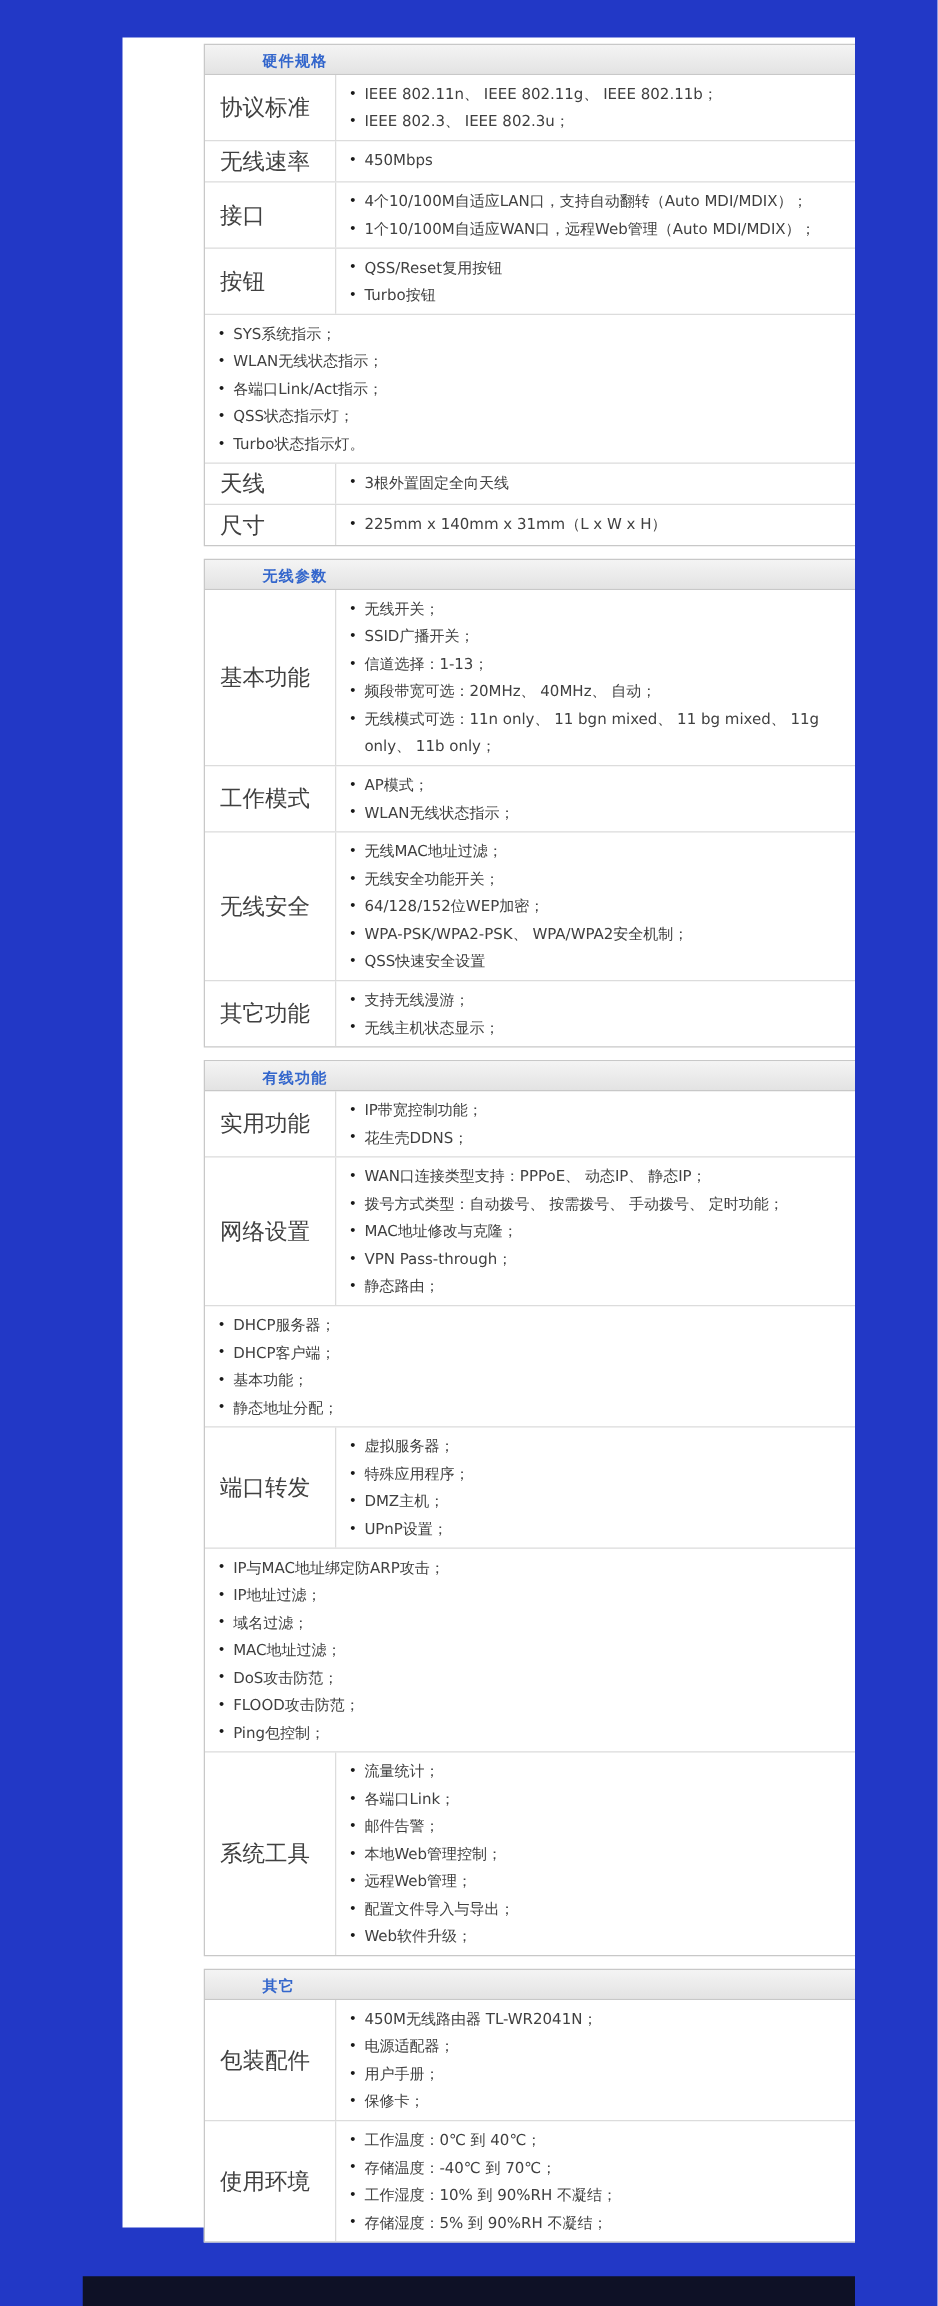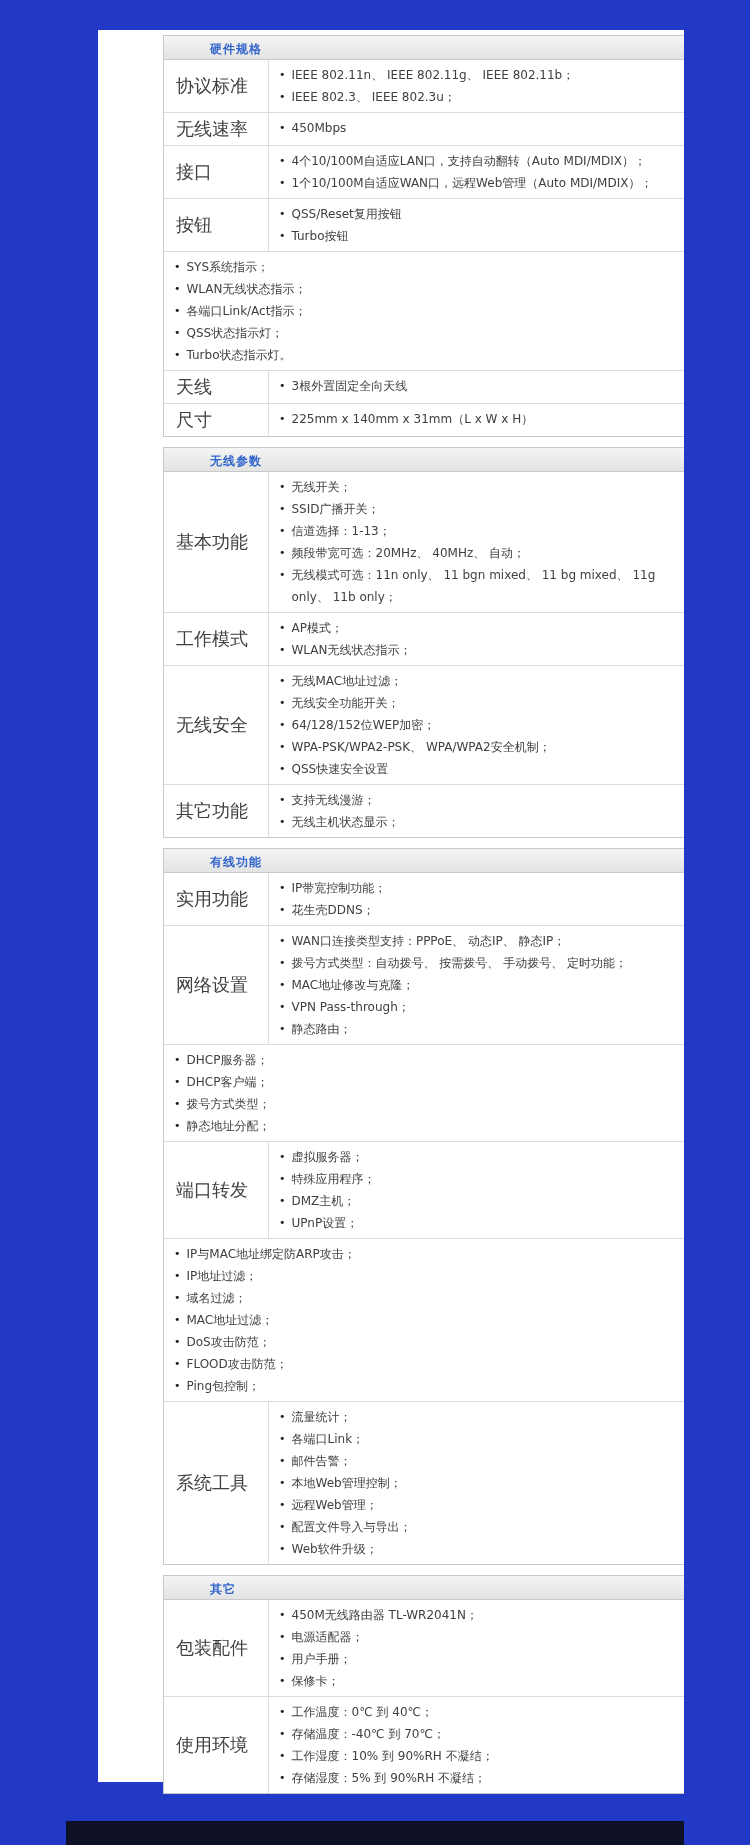--- a/index.html
+++ b/index.html
@@ -373,21 +373,21 @@
     <span class="bullet-text">DHCP服务器；</span>
   </div>
 
   <div class="bullet-line">
     <span class="bullet">•</span>
     <span class="bullet-text">DHCP客户端；</span>
   </div>
 
   <div class="bullet-line">
     <span class="bullet">•</span>
-    <span class="bullet-text">拨号方式类型；</span>
+    <span class="bullet-text">基本功能；</span>
   </div>
 
   <div class="bullet-line">
     <span class="bullet">•</span>
     <span class="bullet-text">静态地址分配；</span>
   </div>
 </div>
   </div>
 
   <div class="spec-row">

